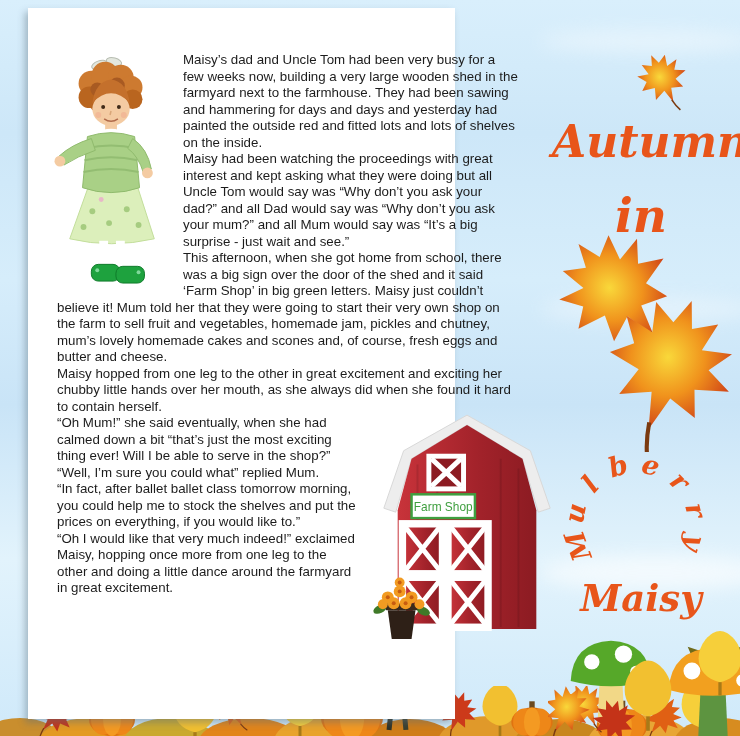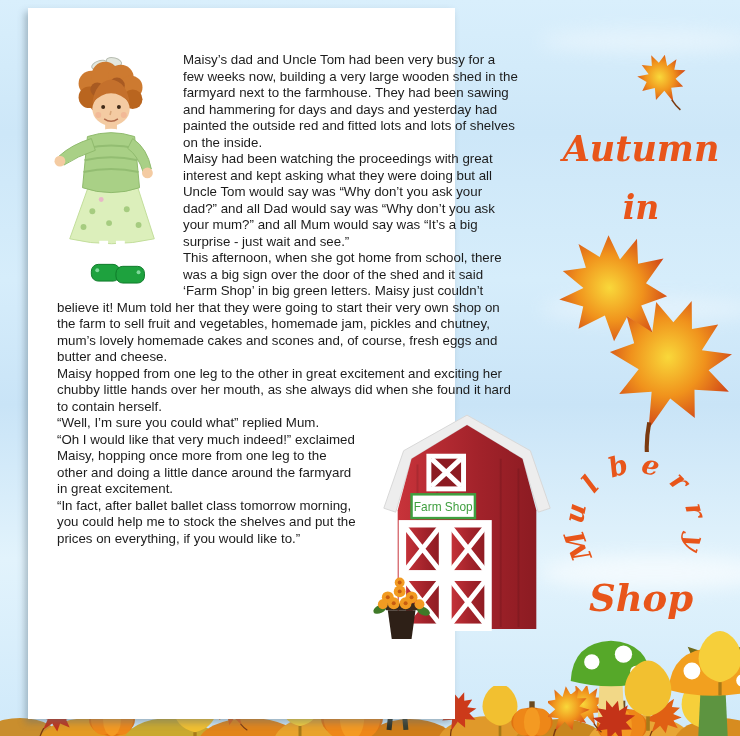--- a/index.html
+++ b/index.html
@@ -119,40 +119,40 @@
     <use href="#leafshape" transform="translate(232,24) scale(0.45) rotate(-30)" fill="#e06014"></use>
     <use href="#leafshape" transform="translate(457,26) scale(0.5) rotate(20)" fill="#cc3a1a"></use>
     <use href="#leafshape" transform="translate(585,20) scale(0.55) rotate(-25)" fill="url(#leafgrad)"></use>
     <use href="#leafshape" transform="translate(662,30) scale(0.5) rotate(35)" fill="#e06014"></use>
   </svg>
 
   <svg class="deco" style="left:614px;top:44px;" width="96" height="80" viewBox="-50 -46 100 104">
     <use href="#leafshape" transform="rotate(-24) scale(0.82)" fill="url(#leafgrad)"></use>
   </svg>
 
-  <div class="fancy" style="top:128px;font-size:35px;">Autumn</div>
-  <div class="fancy" style="top:188px;font-size:33px;">in</div>
+  <div class="fancy" style="top:116px;font-size:44px;">Autumn</div>
+  <div class="fancy" style="top:188px;font-size:47px;">in</div>
 
   <svg class="deco" style="left:548px;top:226px;" width="192" height="226" viewBox="0 0 192 226">
     <use href="#leafshape" transform="translate(68,66) rotate(-38) scale(1.45)" fill="url(#leafgrad)"></use>
     <use href="#leafshape" transform="translate(120,140) rotate(20) scale(1.65)" fill="url(#leafgrad)"></use>
   </svg>
 
   <div class="arc">
     <span>M</span>
     <span>u</span>
     <span>l</span>
     <span>b</span>
     <span>e</span>
     <span>r</span>
     <span>r</span>
     <span>y</span>
   </div>
 
-  <div class="fancy" style="top:576px;font-size:37px;">Shop</div>
+  <div class="fancy" style="top:576px;font-size:37px;">Maisy</div>
 
   <svg class="deco" style="left:563px;top:630px;" width="96" height="106" viewBox="0 0 100 110">
     <use href="#shroom-green"></use>
   </svg>
   <svg class="deco" style="left:658px;top:632px;" width="110" height="116" viewBox="0 0 100 110">
     <use href="#shroom-orange"></use>
   </svg>
   <svg class="deco" style="left:548px;top:598px;" width="192px" height="138" viewBox="0 0 192 138">
     <use href="#fan" transform="translate(100,92) scale(1.2)" fill="#f2c030"></use>
     <use href="#fan" transform="translate(172,60) scale(1.1)" fill="#f6cf3a"></use>
@@ -255,19 +255,20 @@
                 <circle cx="34" cy="180" r="2"></circle>
                 <circle cx="46" cy="186" r="2"></circle>
               <circle cx="28" cy="192" r="2"></circle>
                 <circle cx="40" cy="192" r="2"></circle>
                 <circle cx="34" cy="171" r="2"></circle>
             </g>
           </g>
         </svg>
       </div>
 
+      <p>“Oh Mum!” she said eventually, when she had calmed down a bit “that’s just the most exciting thing ever! Will I be able to serve in the shop?”</p>
       <p>“Well, I’m sure you could what” replied Mum.</p>
+      <p>“In fact, after ballet ballet class tomorrow morning, you could help me to stock the shelves and put the prices on everything, if you would like to.”</p>
       <p>“Oh I would like that very much indeed!” exclaimed Maisy, hopping once more from one leg to the other and doing a little dance around the farmyard in great excitement.</p>
-      <p>“In fact, after ballet ballet class tomorrow morning, you could help me to stock the shelves and put the prices on everything, if you would like to.”</p>
     </div>
   </div>
 
 </div>
 
 </body></html>

